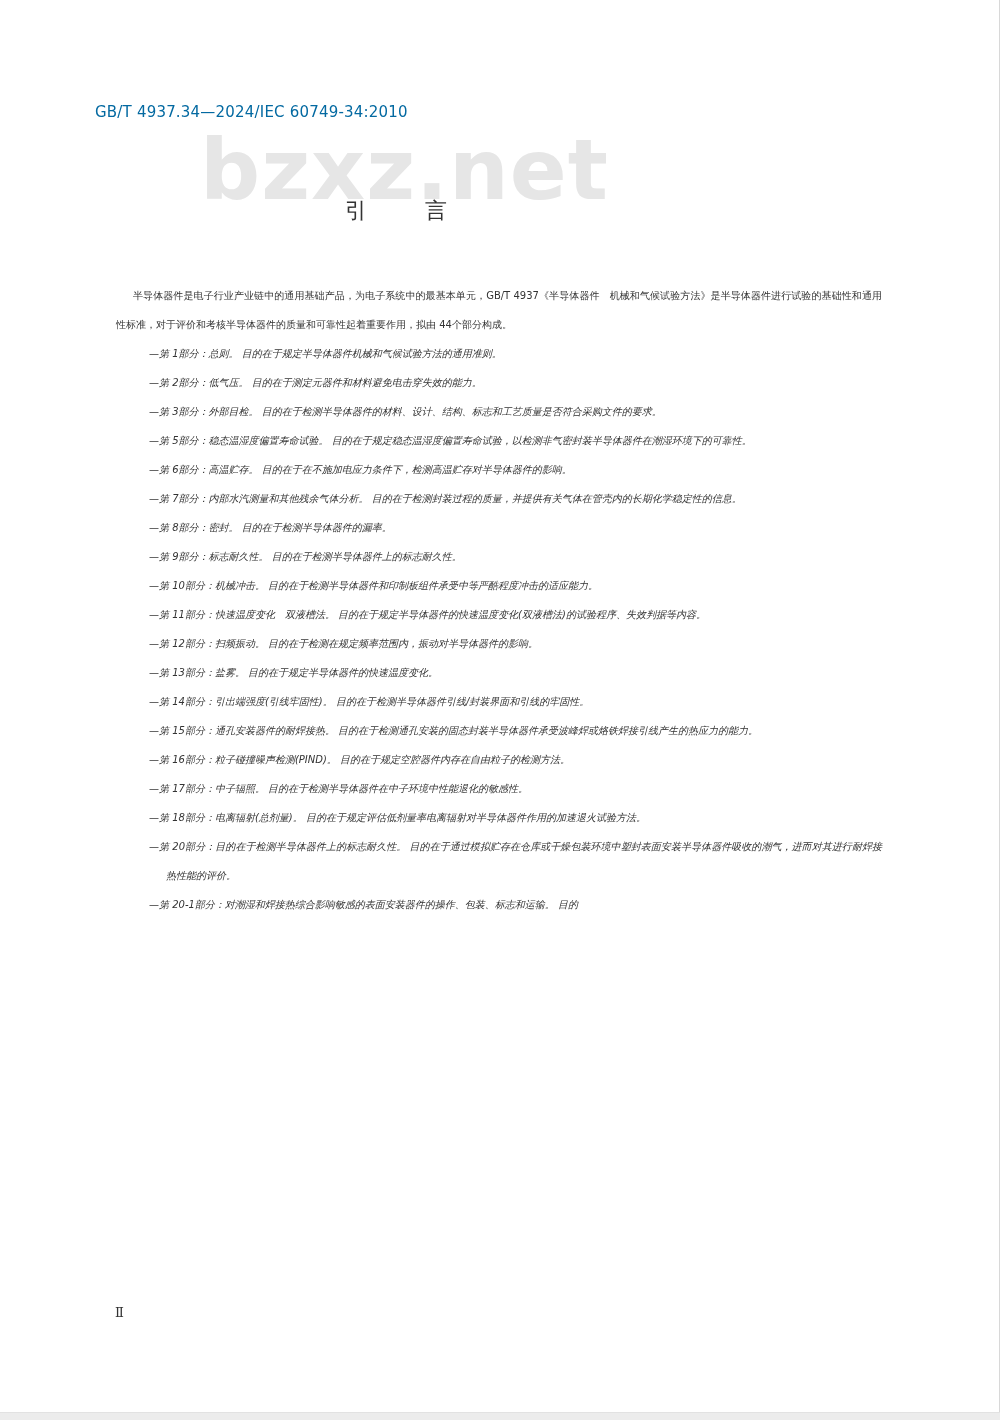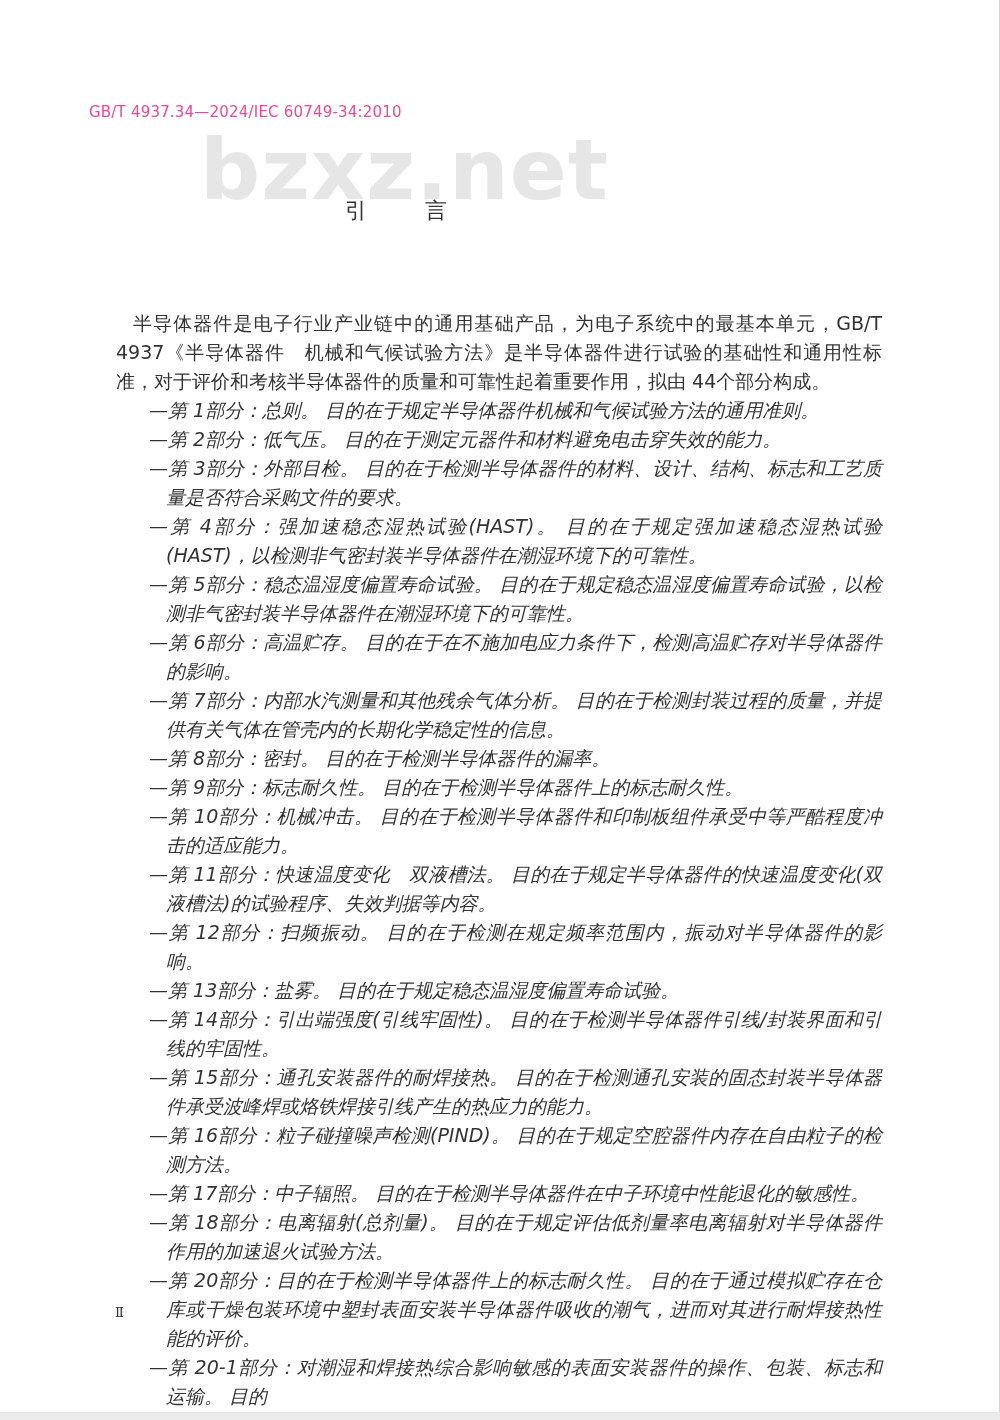--- a/index.html
+++ b/index.html
@@ -29,25 +29,25 @@
       position: absolute;
       left: 0;
       top: 1412px;
       width: 1000px;
       height: 8px;
       background: #ececec;
       border-top: 1px solid #e2e2e2;
     }
     .std-header {
       position: absolute;
-      left: 89px;
+      left: 95px;
       top: 103px;
       font-size: 15px;
       letter-spacing: 0.2px;
-      color: #ec4899;
+      color: #0369a1;
       white-space: nowrap;
     }
     .watermark {
       position: absolute;
       left: 200px;
       top: 128px;
       font-family: "DejaVu Sans", "Liberation Sans", sans-serif;
       font-weight: bold;
       font-size: 84px;
       line-height: 84px;
@@ -66,25 +66,24 @@
       font-size: 22px;
       color: #333;
     }
     .title span { display: inline-block; }
     .title .gap { width: 58px; }
     .body-text {
       position: absolute;
       left: 116px;
       top: 281px;
       width: 766px;
-      font-size: 19px;
+      font-size: 10px;
       line-height: 29px;
       color: #333;
       z-index: 1;
-      margin-top: 28px;
     }
     .intro {
       text-indent: 17px;
       text-align: justify;
       margin: 0;
     }
     .parts {
       list-style: none;
       margin: 0;
       padding: 0;
@@ -119,30 +118,29 @@
     <span>引</span><span class="gap"></span><span>言</span>
   </div>
 
   <div class="body-text">
     <p class="intro">半导体器件是电子行业产业链中的通用基础产品，为电子系统中的最基本单元，GB/T 4937《半导体器件　机械和气候试验方法》是半导体器件进行试验的基础性和通用性标准，对于评价和考核半导体器件的质量和可靠性起着重要作用，拟由 44个部分构成。</p>
 
     <ul class="parts">
       <li class="part"><span>—第 1部分：总则。</span> <span>目的在于规定半导体器件机械和气候试验方法的通用准则。</span></li>
       <li class="part"><span>—第 2部分：低气压。</span> <span>目的在于测定元器件和材料避免电击穿失效的能力。</span></li>
       <li class="part"><span>—第 3部分：外部目检。</span> <span>目的在于检测半导体器件的材料、设计、结构、标志和工艺质量是否符合采购文件的要求。</span></li>
-      <li class="part"><span>—第 4部分：强加速稳态湿热试验(HAST)。</span> <span>目的在于规定强加速稳态湿热试验(HAST)，以检测非气密封装半导体器件在潮湿环境下的可靠性。</span></li>
       <li class="part"><span>—第 5部分：稳态温湿度偏置寿命试验。</span> <span>目的在于规定稳态温湿度偏置寿命试验，以检测非气密封装半导体器件在潮湿环境下的可靠性。</span></li>
       <li class="part"><span>—第 6部分：高温贮存。</span> <span>目的在于在不施加电应力条件下，检测高温贮存对半导体器件的影响。</span></li>
       <li class="part"><span>—第 7部分：内部水汽测量和其他残余气体分析。</span> <span>目的在于检测封装过程的质量，并提供有关气体在管壳内的长期化学稳定性的信息。</span></li>
       <li class="part"><span>—第 8部分：密封。</span> <span>目的在于检测半导体器件的漏率。</span></li>
       <li class="part"><span>—第 9部分：标志耐久性。</span> <span>目的在于检测半导体器件上的标志耐久性。</span></li>
       <li class="part"><span>—第 10部分：机械冲击。</span> <span>目的在于检测半导体器件和印制板组件承受中等严酷程度冲击的适应能力。</span></li>
       <li class="part"><span>—第 11部分：快速温度变化　双液槽法。</span> <span>目的在于规定半导体器件的快速温度变化(双液槽法)的试验程序、失效判据等内容。</span></li>
       <li class="part"><span>—第 12部分：扫频振动。</span> <span>目的在于检测在规定频率范围内，振动对半导体器件的影响。</span></li>
-      <li class="part"><span>—第 13部分：盐雾。</span> <span>目的在于规定稳态温湿度偏置寿命试验。</span></li>
+      <li class="part"><span>—第 13部分：盐雾。</span> <span>目的在于规定半导体器件的快速温度变化。</span></li>
       <li class="part"><span>—第 14部分：引出端强度(引线牢固性)。</span> <span>目的在于检测半导体器件引线/封装界面和引线的牢固性。</span></li>
       <li class="part"><span>—第 15部分：通孔安装器件的耐焊接热。</span> <span>目的在于检测通孔安装的固态封装半导体器件承受波峰焊或烙铁焊接引线产生的热应力的能力。</span></li>
       <li class="part"><span>—第 16部分：粒子碰撞噪声检测(PIND)。</span> <span>目的在于规定空腔器件内存在自由粒子的检测方法。</span></li>
       <li class="part"><span>—第 17部分：中子辐照。</span> <span>目的在于检测半导体器件在中子环境中性能退化的敏感性。</span></li>
       <li class="part"><span>—第 18部分：电离辐射(总剂量)。</span> <span>目的在于规定评估低剂量率电离辐射对半导体器件作用的加速退火试验方法。</span></li>
       <li class="part"><span>—第 20部分：目的在于检测半导体器件上的标志耐久性。</span> <span>目的在于通过模拟贮存在仓库或干燥包装环境中塑封表面安装半导体器件吸收的潮气，进而对其进行耐焊接热性能的评价。</span></li>
       <li class="part"><span>—第 20-1部分：对潮湿和焊接热综合影响敏感的表面安装器件的操作、包装、标志和运输。</span> <span>目的</span></li>
     </ul>
   </div>
 

